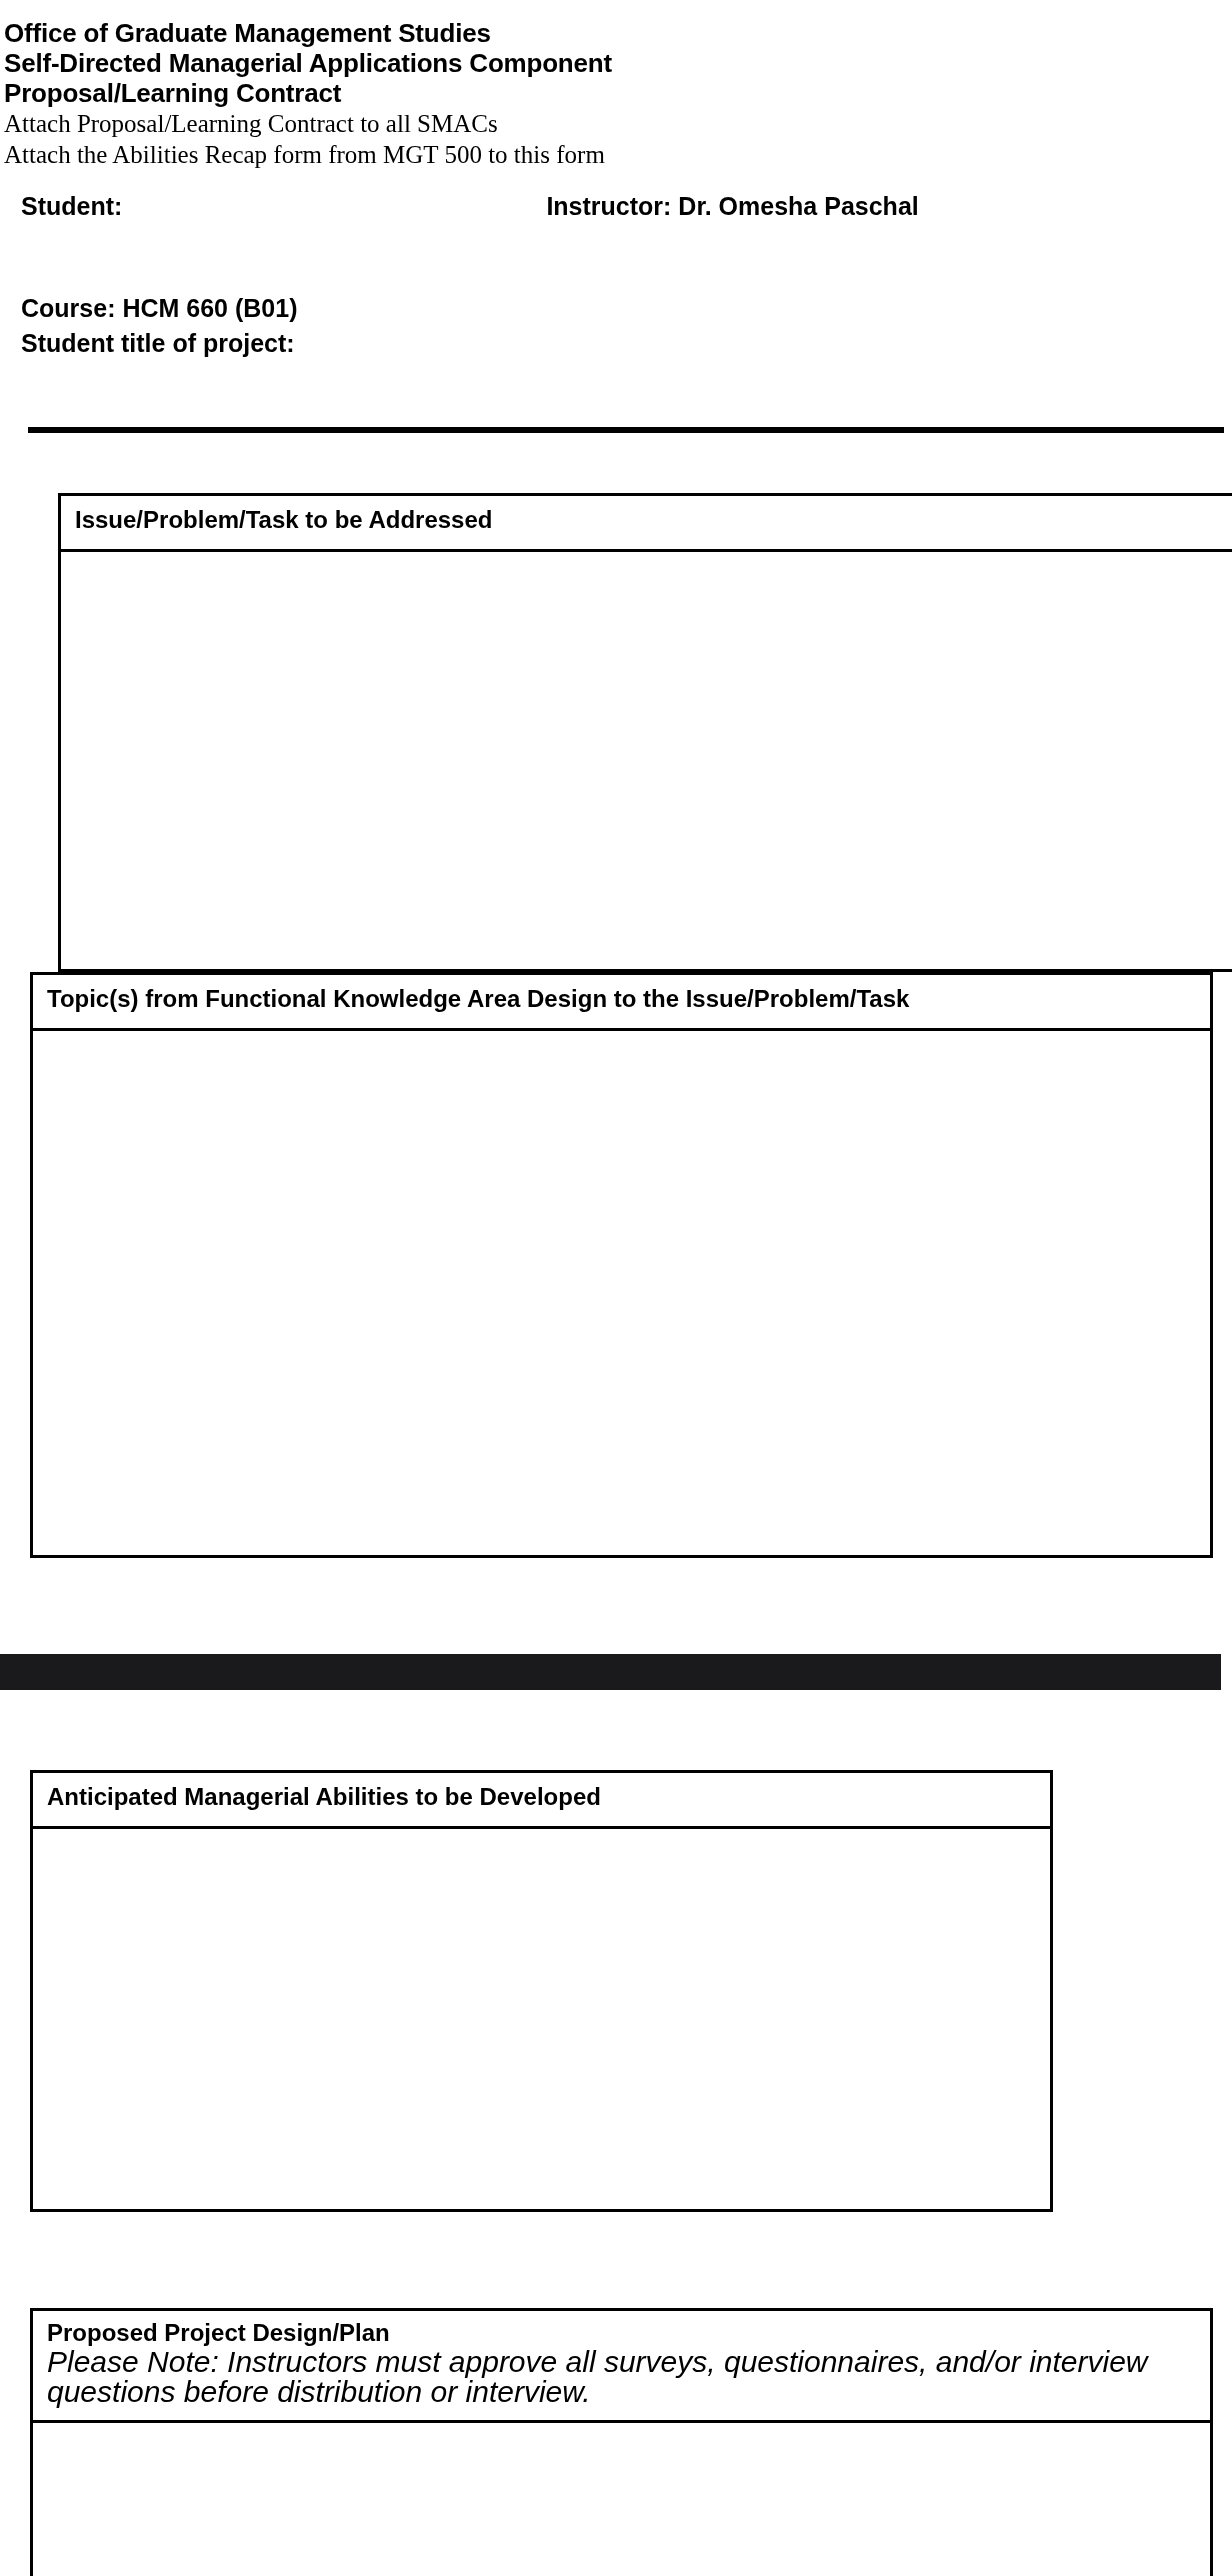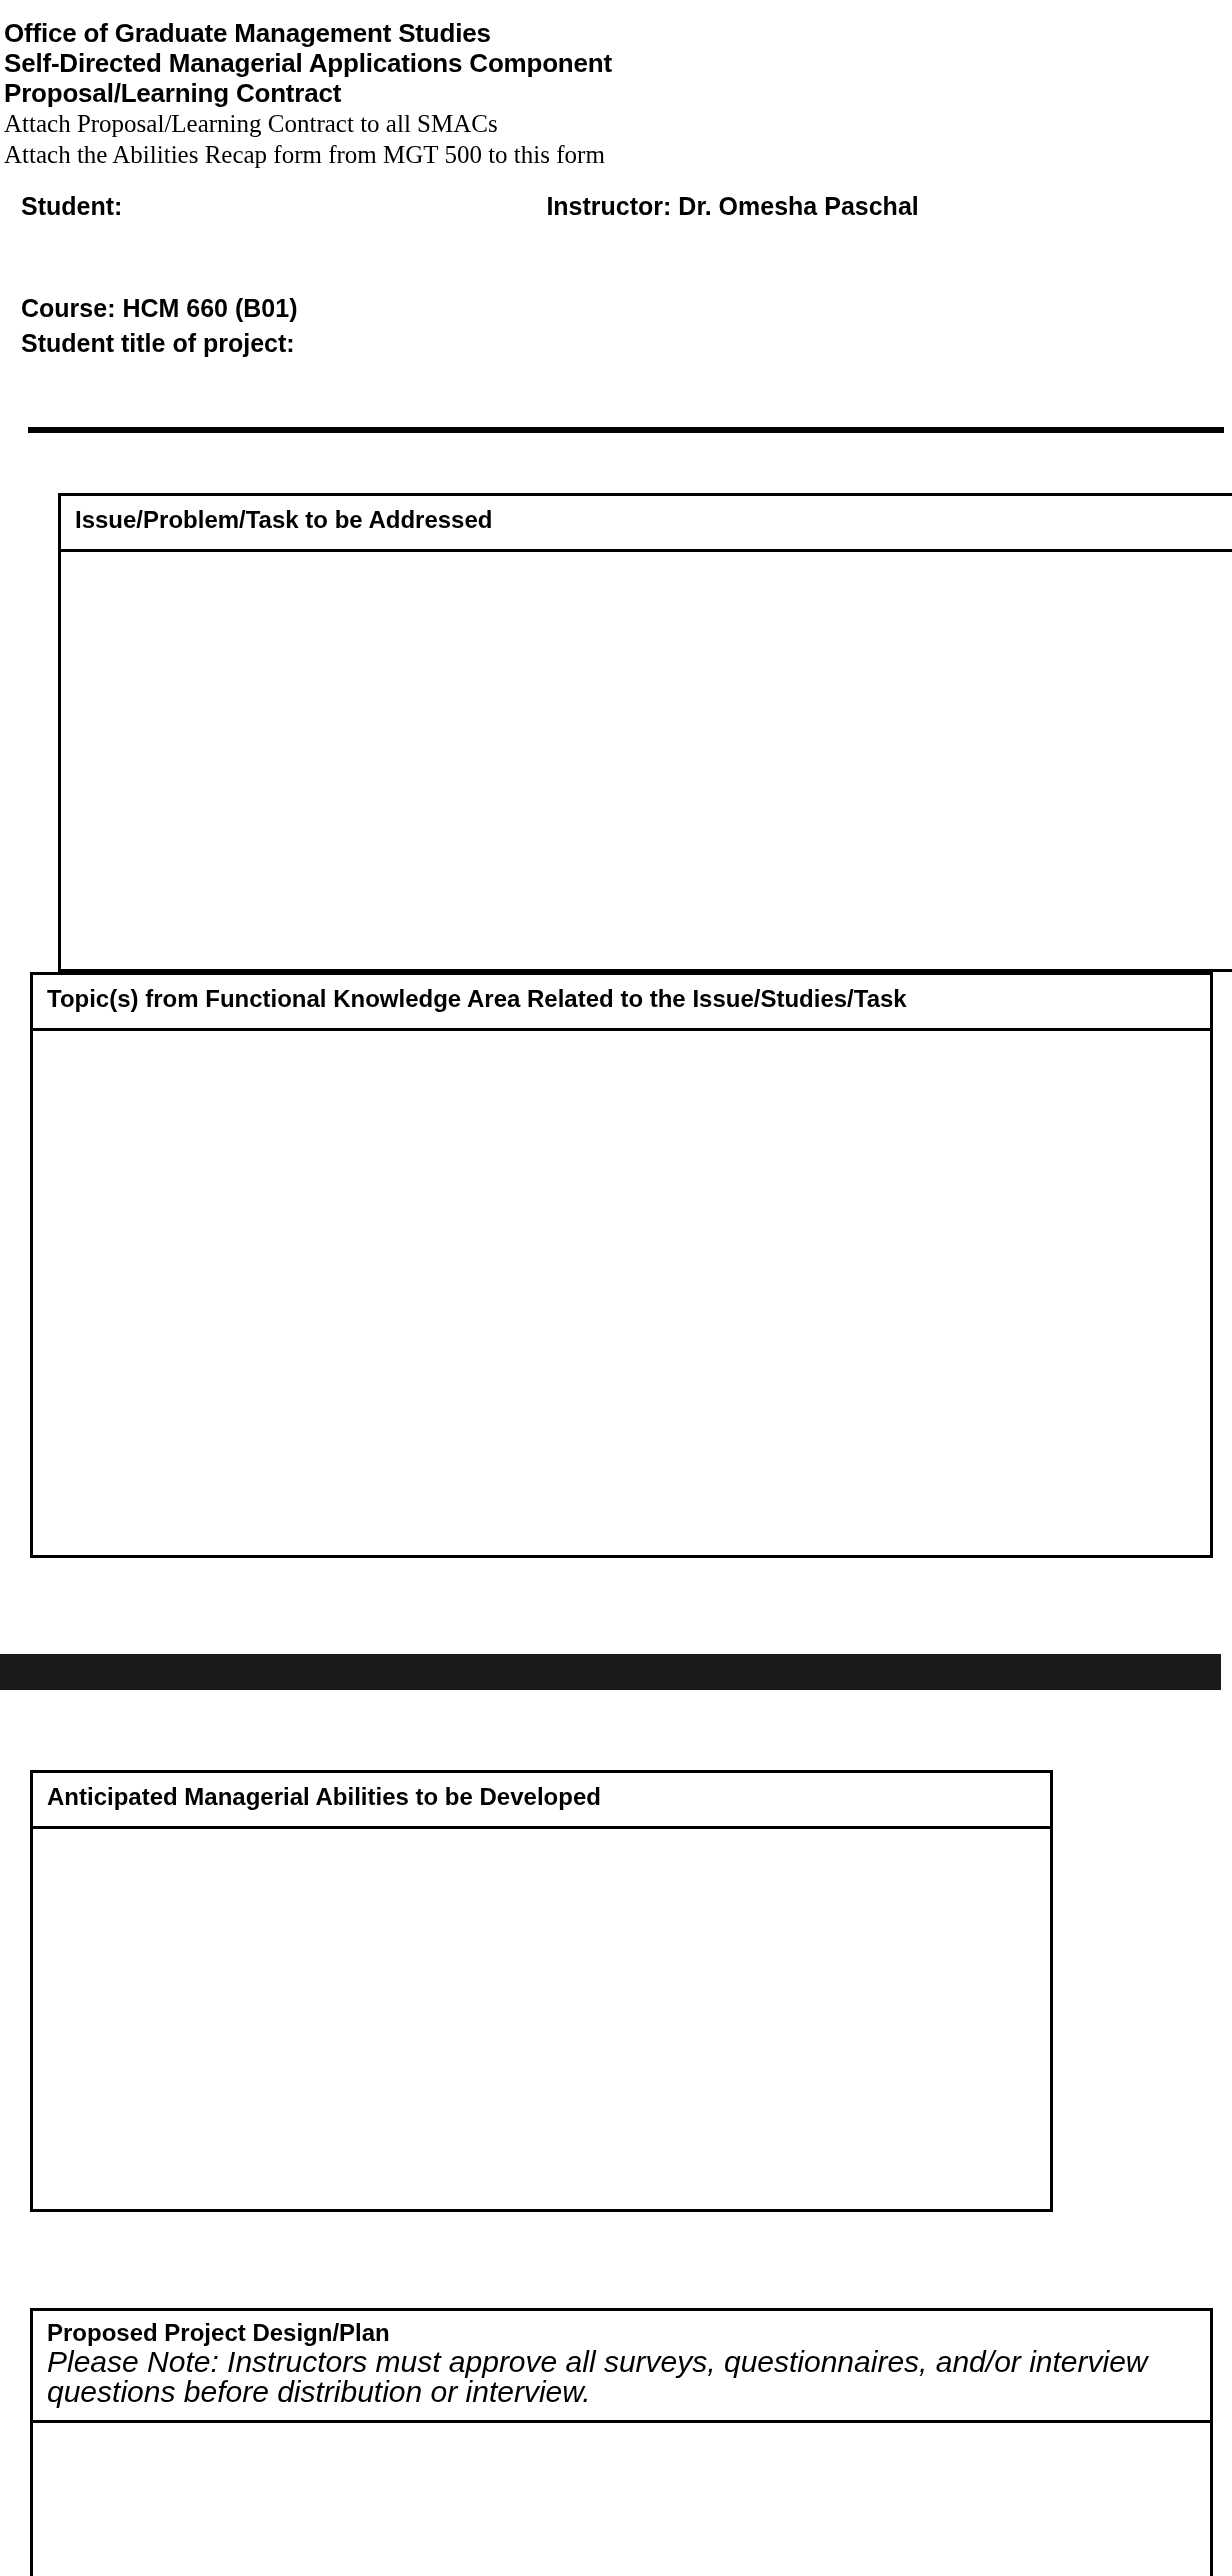--- a/index.html
+++ b/index.html
@@ -210,21 +210,21 @@
 
   <div class="section" id="sec-issue">
     <div class="section-head">
       <div class="section-head-title">Issue/Problem/Task to be Addressed</div>
     </div>
     <div class="section-body"></div>
   </div>
 
   <div class="section" id="sec-topics">
     <div class="section-head">
-      <div class="section-head-title">Topic(s) from Functional Knowledge Area Related to the Issue/Studies/Task</div>
+      <div class="section-head-title">Topic(s) from Functional Knowledge Area Design to the Issue/Problem/Task</div>
     </div>
     <div class="section-body"></div>
   </div>
 
   <div class="black-bar"></div>
 
   <div class="section" id="sec-abilities">
     <div class="section-head">
       <div class="section-head-title">Anticipated Managerial Abilities to be Developed</div>
     </div>

